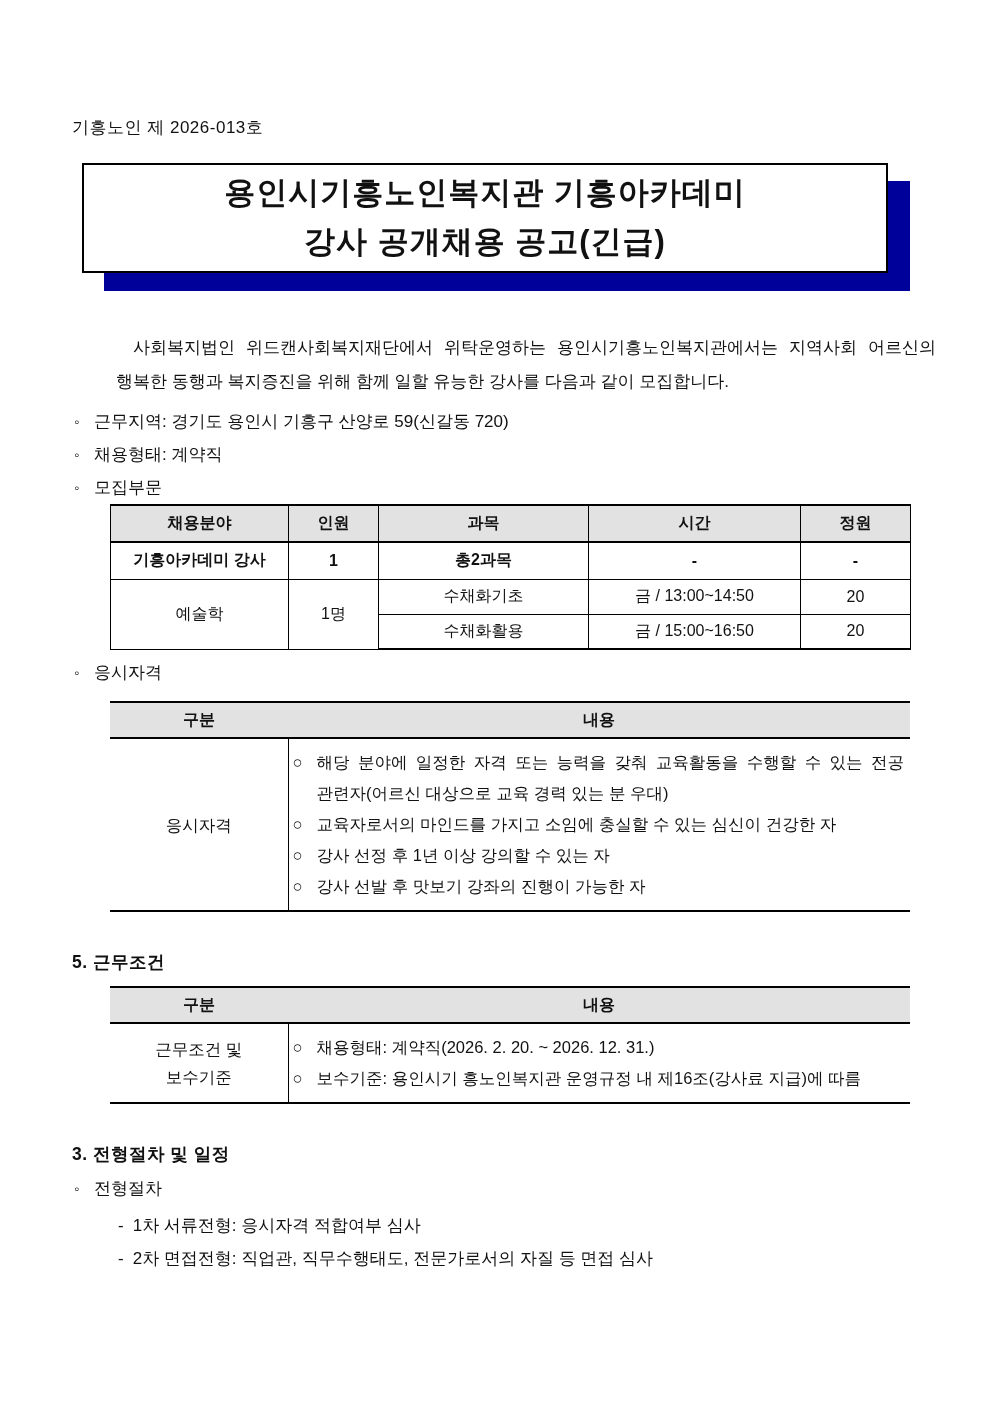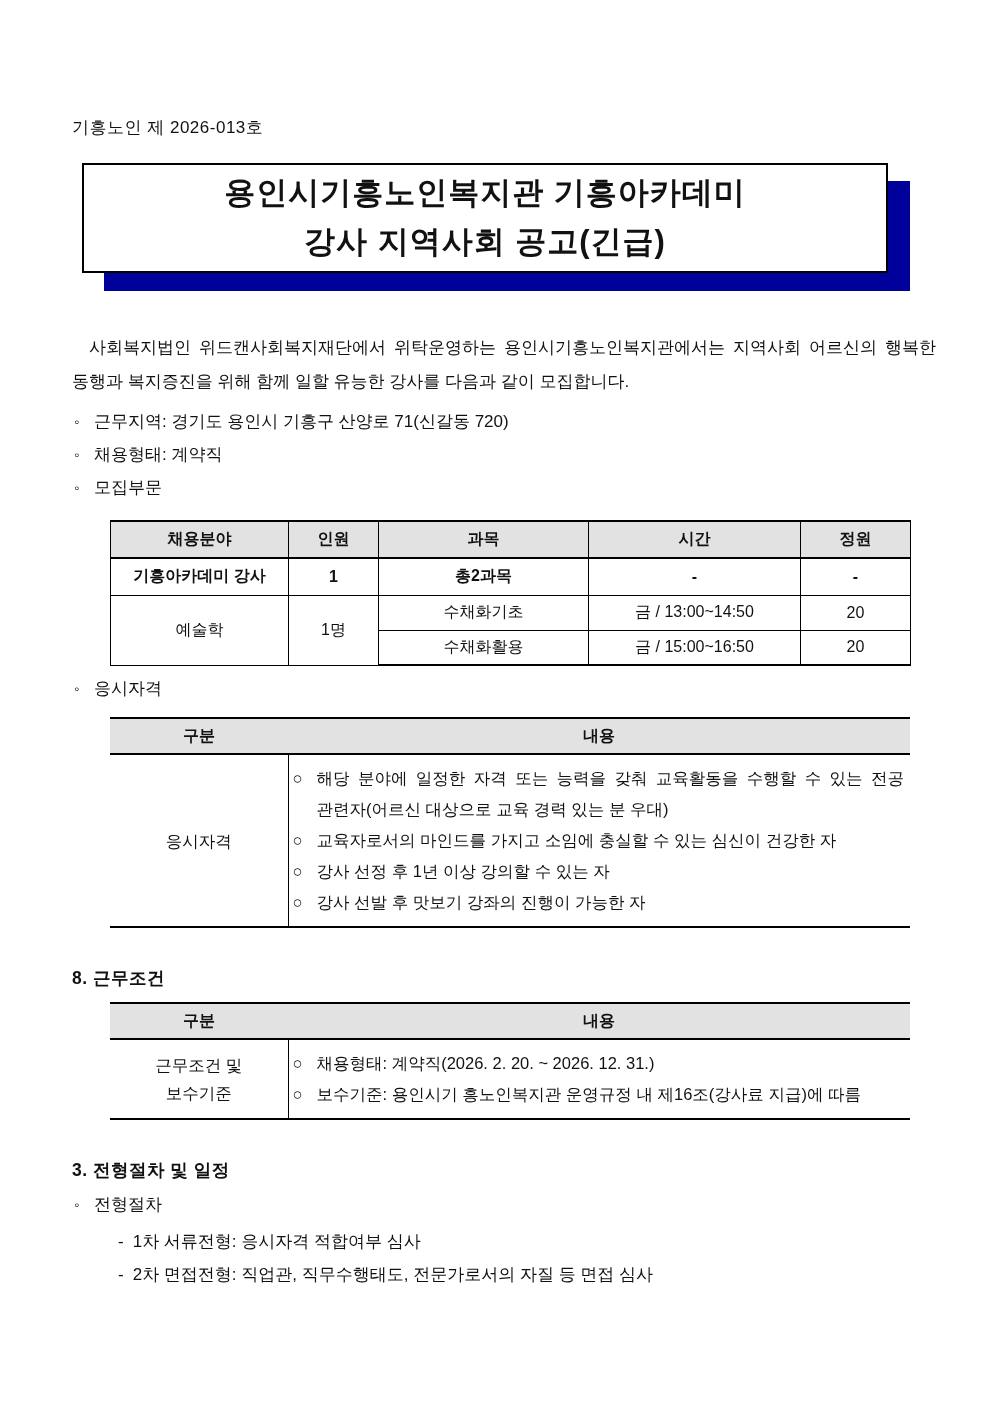--- a/index.html
+++ b/index.html
@@ -41,20 +41,21 @@
     line-height:1.25;
     white-space:nowrap;
   }
   .intro{
     margin-top:58px;
     font-size:17px;
     line-height:34px;
     text-align:justify;
     text-indent:17px;
     word-break:keep-all;
+    margin-left:44px;
   }
   .sec-heading{
     font-size:17.5px;
     font-weight:bold;
     letter-spacing:0.5px;
   }
   .s1-heading{margin-top:26px;}
   .s2-heading{margin-top:38px;}
   .s3-heading{margin-top:38px;}
   ul.circle-list{
@@ -72,21 +73,21 @@
     font-size:15px;
   }
   .single-bullet{margin-top:22px;}
   table{
     border-collapse:collapse;
     margin-left:38px;
     width:800px;
     font-size:16px;
     table-layout:fixed;
   }
-  .t-recruit{margin-top:16px;}
+  .t-recruit{margin-top:0;}
   .t-recruit th,.t-recruit td{
     border:1px solid #000;
     text-align:center;vertical-align:middle;
     height:35px;
     padding:2px 4px;
   }
   .t-recruit thead th{
     background:var(--hdr-bg);
     font-weight:bold;
     border-top:2.5px solid #000;
@@ -155,30 +156,30 @@
 </style>
 </head>
 <body>
 
 <div class="page">
 
   <div class="doc-number">기흥노인 제 2026-013호</div>
 
   <div class="title-box">
     <div class="title-line">용인시기흥노인복지관 기흥아카데미</div>
-    <div class="title-line">강사 지역사회 공고(긴급)</div>
+    <div class="title-line">강사 공개채용 공고(긴급)</div>
   </div>
 
   <p class="intro">사회복지법인 위드캔사회복지재단에서 위탁운영하는 용인시기흥노인복지관에서는 지역사회 어르신의 행복한 동행과 복지증진을 위해 함께 일할 유능한 강사를 다음과 같이 모집합니다.</p>
 
 
   <ul class="circle-list">
     <li>
       <span class="bullet">◦</span>
-      <span>근무지역: 경기도 용인시 기흥구 산양로 71(신갈동 720)</span>
+      <span>근무지역: 경기도 용인시 기흥구 산양로 59(신갈동 720)</span>
     </li>
     <li>
       <span class="bullet">◦</span>
       <span>채용형태: 계약직</span>
     </li>
     <li>
       <span class="bullet">◦</span>
       <span>모집부문</span>
     </li>
   </ul>
@@ -259,21 +260,21 @@
           </div>
           <div class="o-item">
             <span class="o-mark">○</span>
             <span class="o-text">강사 선발 후 맛보기 강좌의 진행이 가능한 자</span>
           </div>
         </td>
       </tr>
     </tbody>
   </table>
 
-  <div class="sec-heading s2-heading">8. 근무조건</div>
+  <div class="sec-heading s2-heading">5. 근무조건</div>
 
   <table class="t-open">
     <colgroup>
       <col class="col-field">
         <col>
     </colgroup>
     <thead>
       <tr>
         <th>구분</th>
         <th>내용</th>

